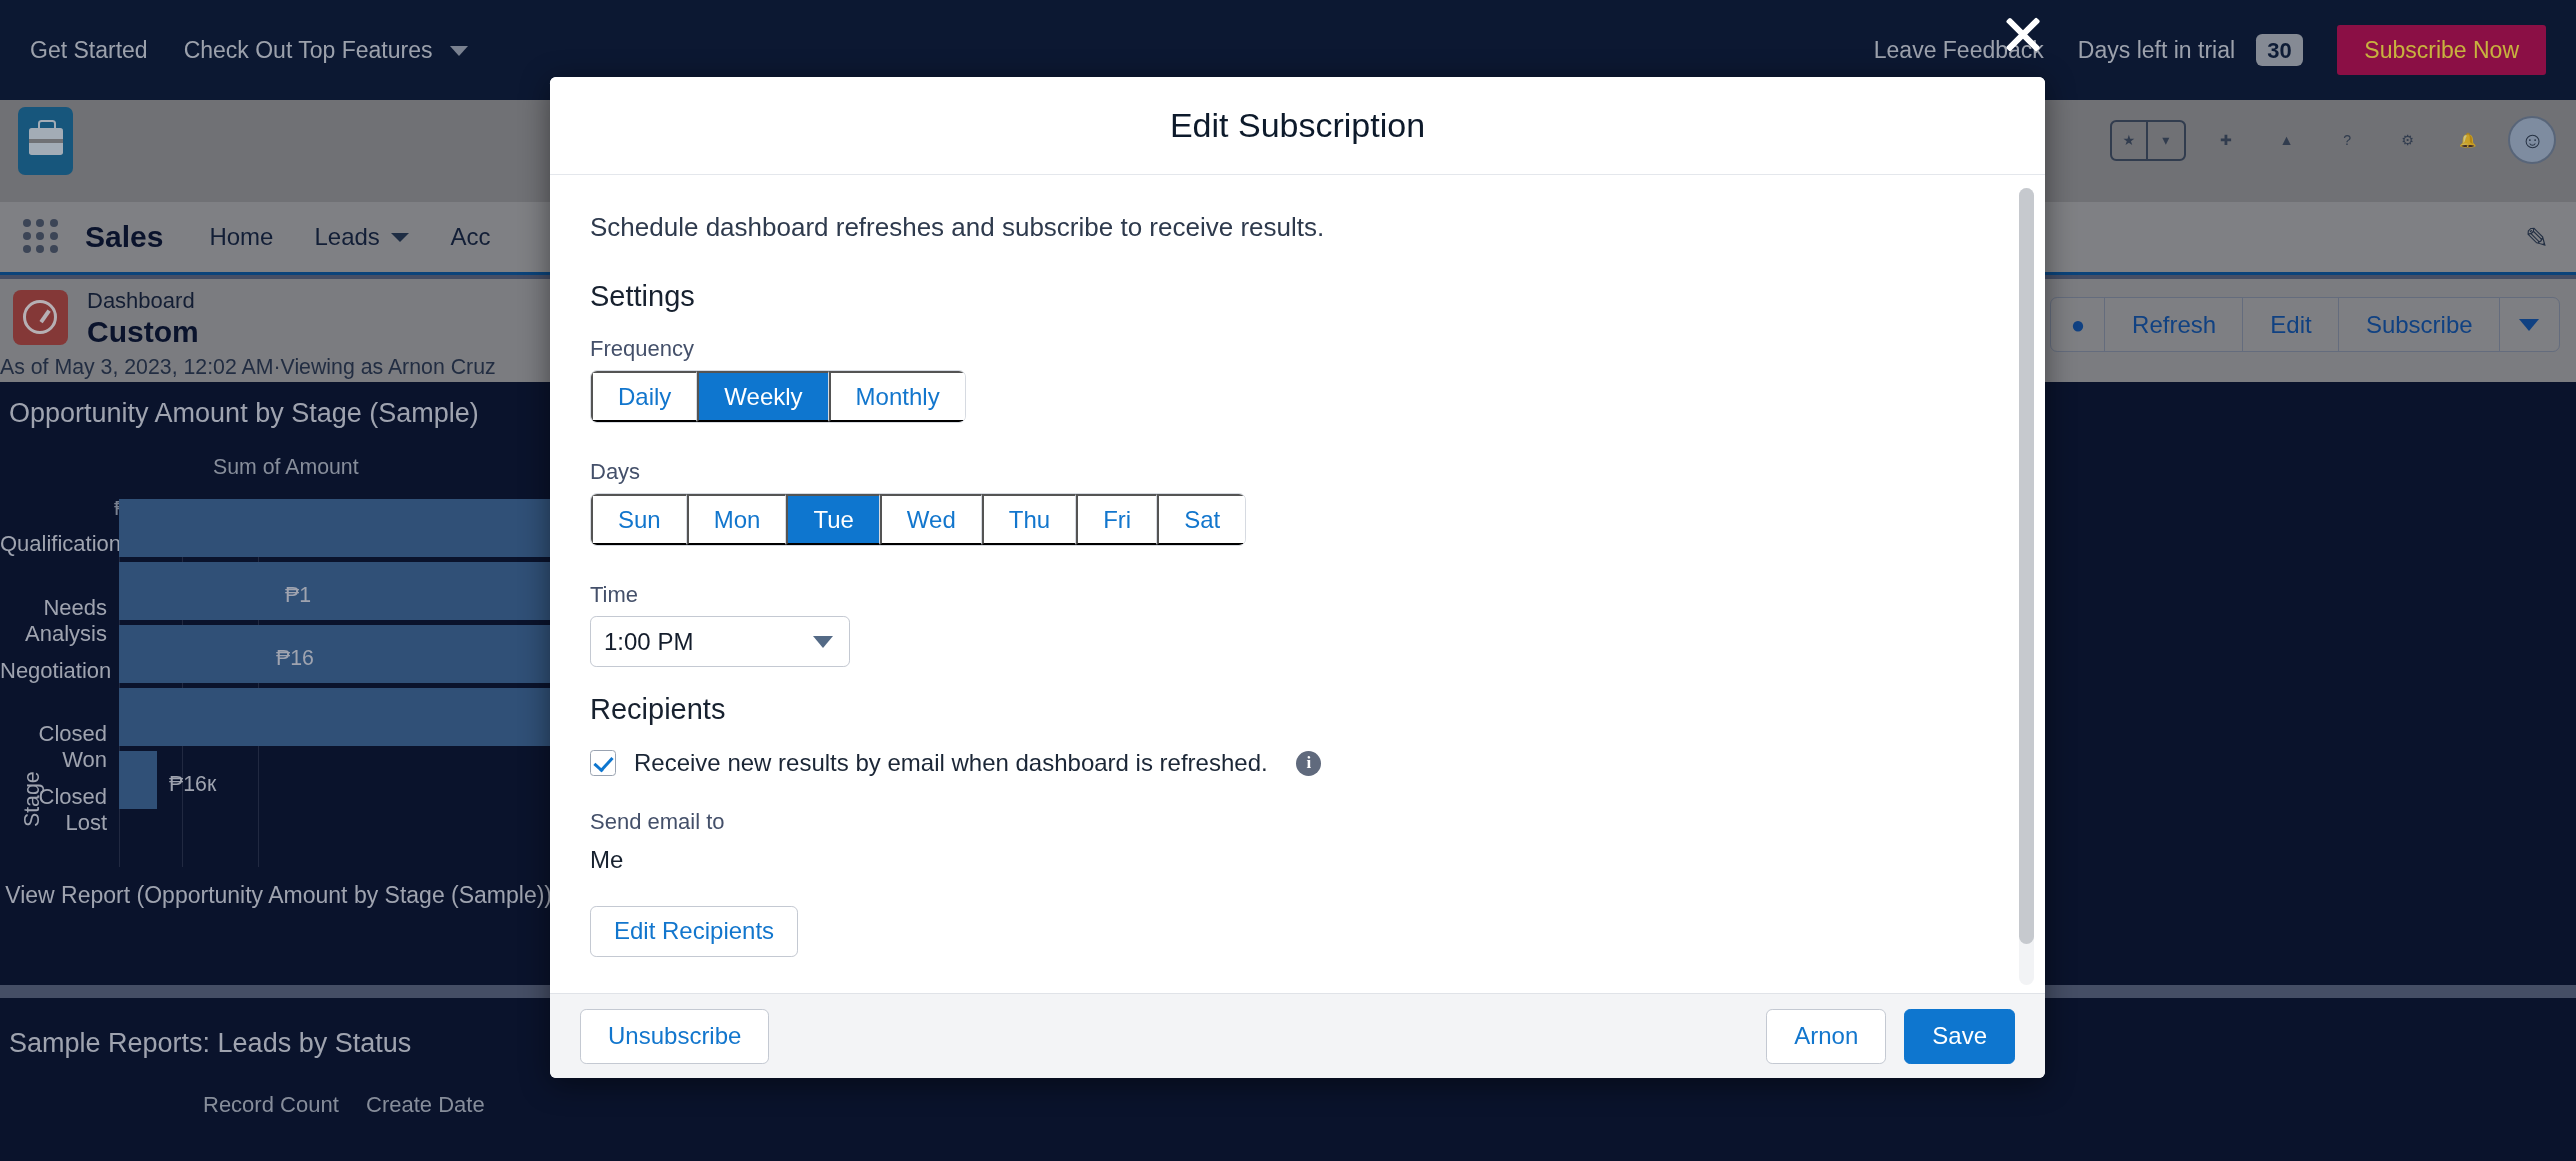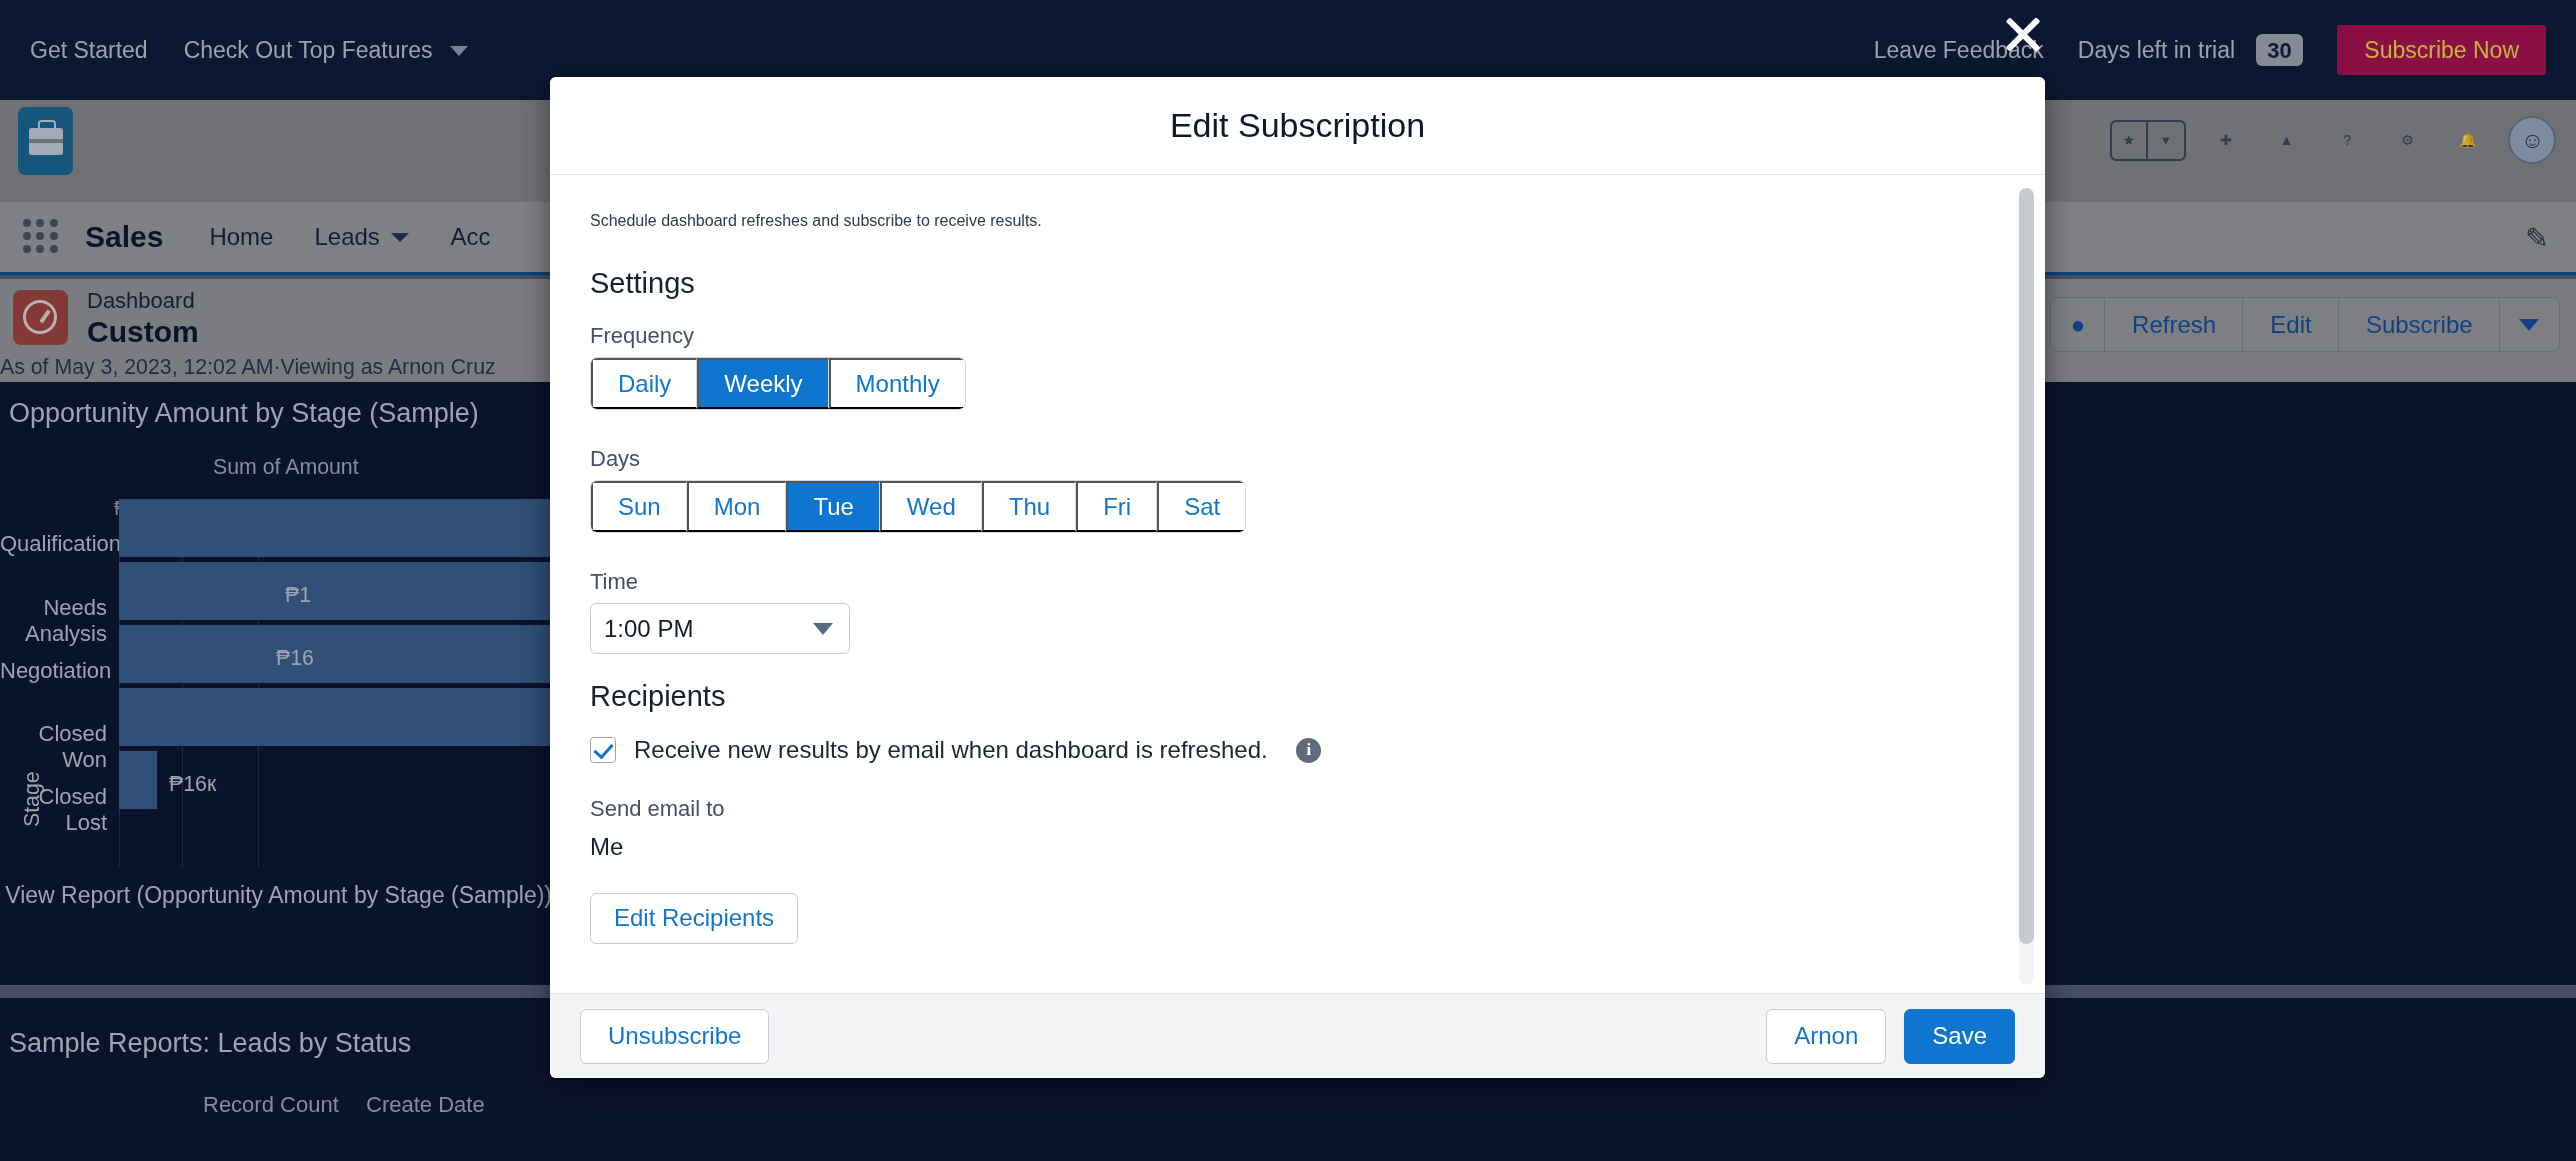--- a/index.html
+++ b/index.html
@@ -221,21 +221,21 @@
   }
   .modal-scrollbar {
     position: absolute; right: 10.7px; top: 12.5px; width: 15px; height: 797px;
     background: #f2f3f5; border-radius: 8px;
   }
   .modal-scrollbar i {
     display: block; width: 15px; height: 756px;
     background: #c6c9ce; border-radius: 8px;
   }
 
-  .intro-text { font-size: 16px; color: #2e3a4d; margin-bottom: 37px; }
+  .intro-text { font-size: 26px; color: #2e3a4d; margin-bottom: 37px; }
   .section-head { font-size: 29px; color: #17212f; margin-bottom: 23px; }
   .field-label { font-size: 22px; color: #44506a; margin-bottom: 8px; }
 
   .btn-group { display: inline-flex; border-radius: 7.1px; overflow: hidden;
     border: 1.8px solid #d6dae1; }
   .btn-group .seg {
     font-size: 24px; color: #1276cd; background: #fff;
     padding: 0 25px; height: 51px;
     display: flex; align-items: center; justify-content: center;
     border-right: 1.8px solid #d6dae1;

